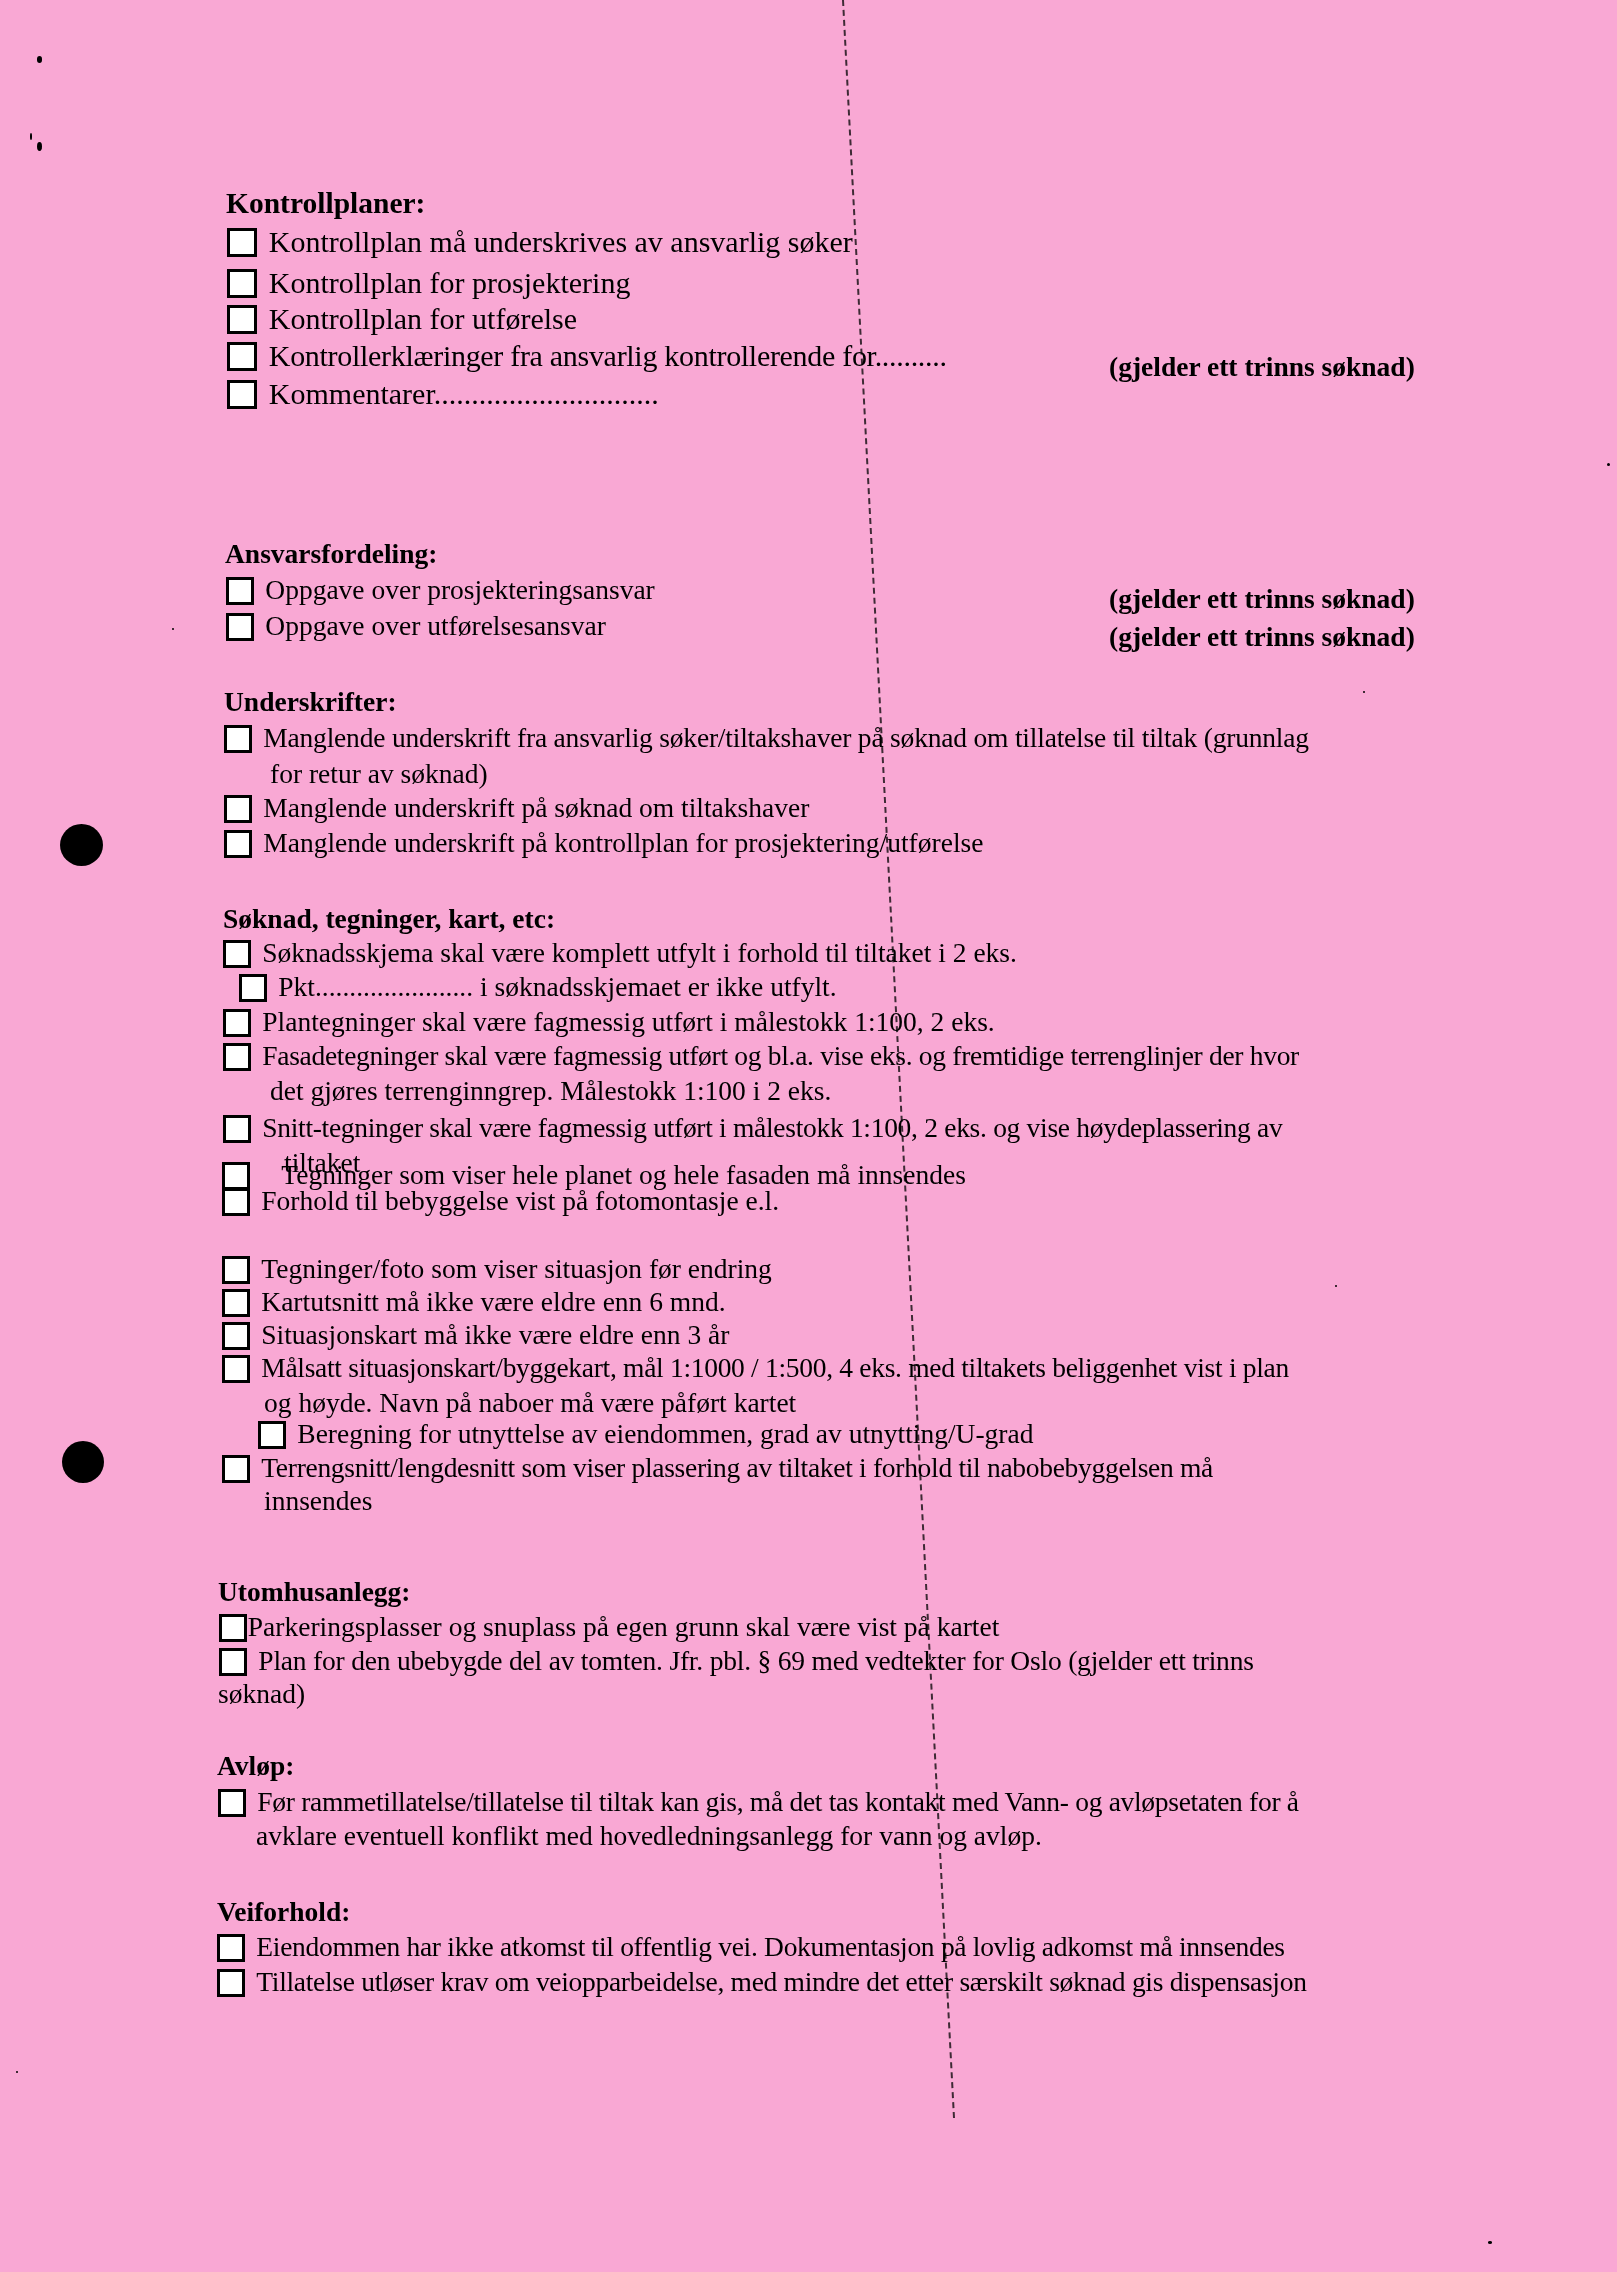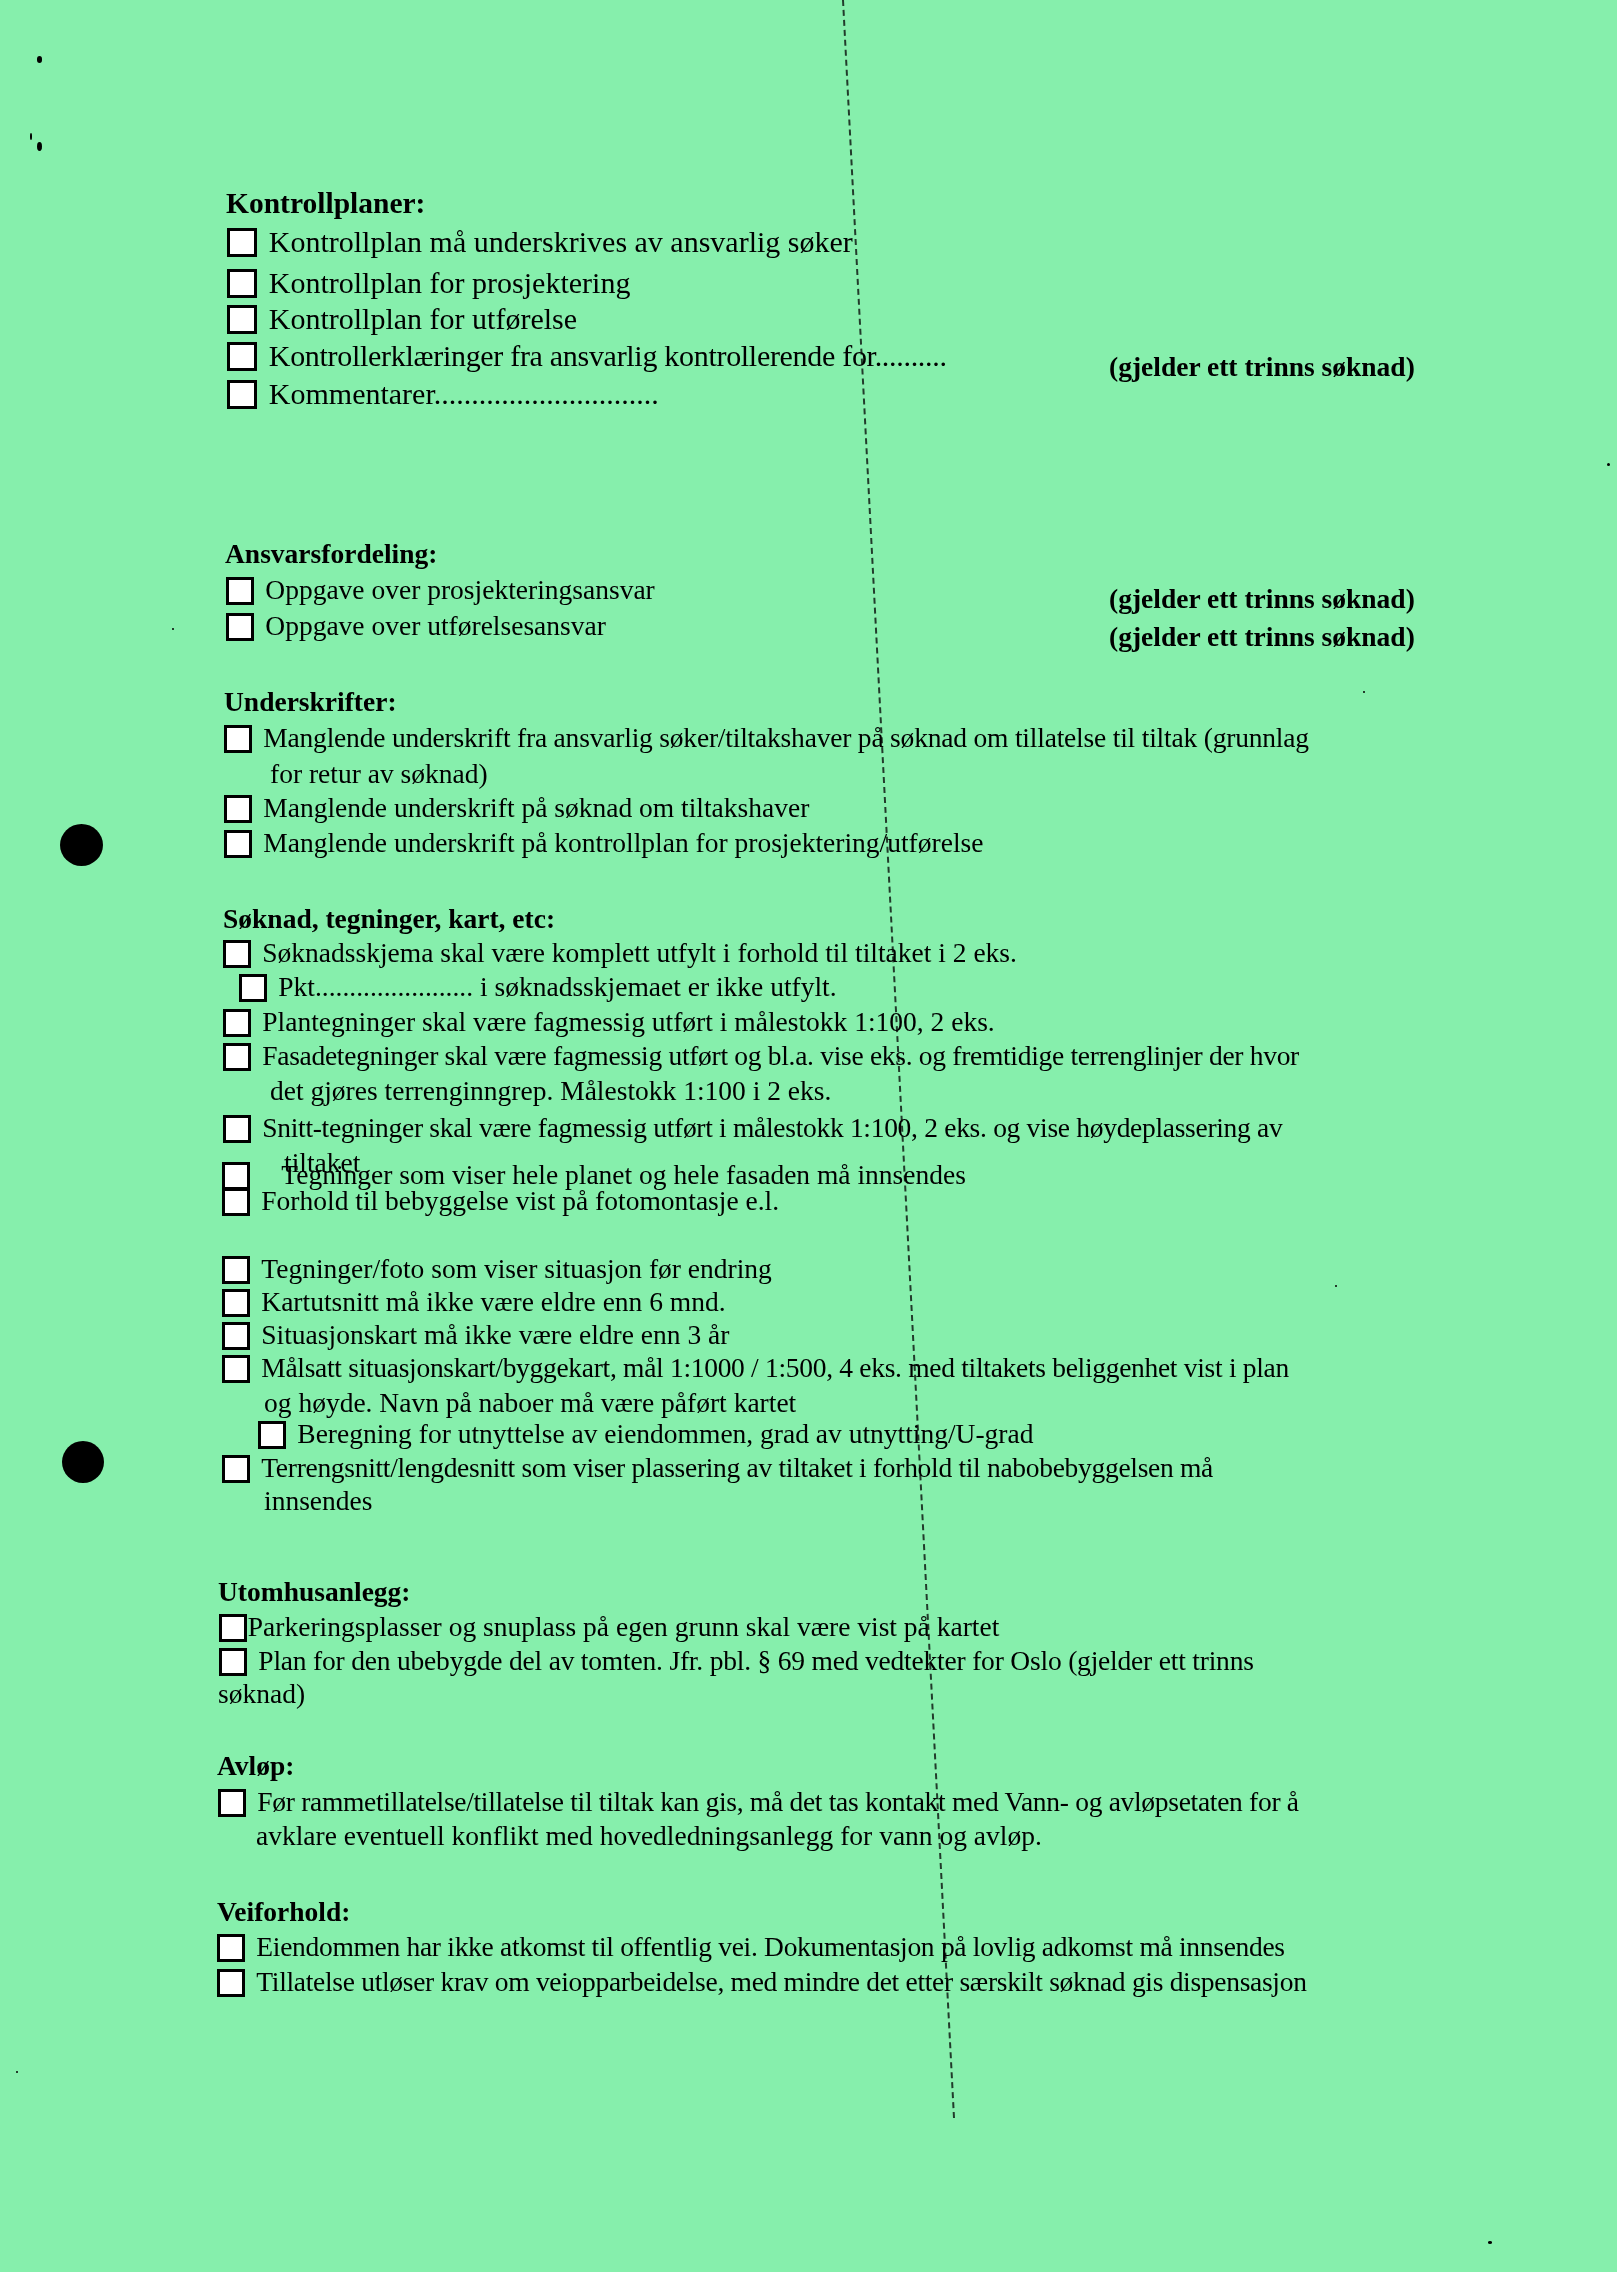--- a/index.html
+++ b/index.html
@@ -1,18 +1,18 @@
 <!DOCTYPE html>
 <html style="font-size:10.5px"><head>
 <meta charset="utf-8">
 <style>
   html, body { margin: 0; padding: 0; background: #ffffff; }
   body { width: 1617px; height: 2273px; position: relative; overflow: hidden;
          font-family: "Liberation Serif", "DejaVu Serif", serif; color: #000; }
-  .page { position: absolute; left: 0; top: 0; width: 1617px; height: 2273px; background: #86efac; }
+  .page { position: absolute; left: 0; top: 0; width: 1617px; height: 2273px; background: #f9a8d4; }
 
   .section { position: absolute; left: 0; width: 1617px; }
   .heading { position: absolute; font-weight: bold; white-space: nowrap; }
   .row { position: absolute; white-space: nowrap; display: flex; align-items: flex-start; }
   .cb { flex: none; box-sizing: border-box; border: 3.3px solid #000; background: #fff; cursor: pointer; }
   .txt { white-space: nowrap; }
   .cont { position: absolute; white-space: nowrap; }
   .bold { font-weight: normal; }
   .note { position: absolute; font-weight: bold; white-space: nowrap; }
 

